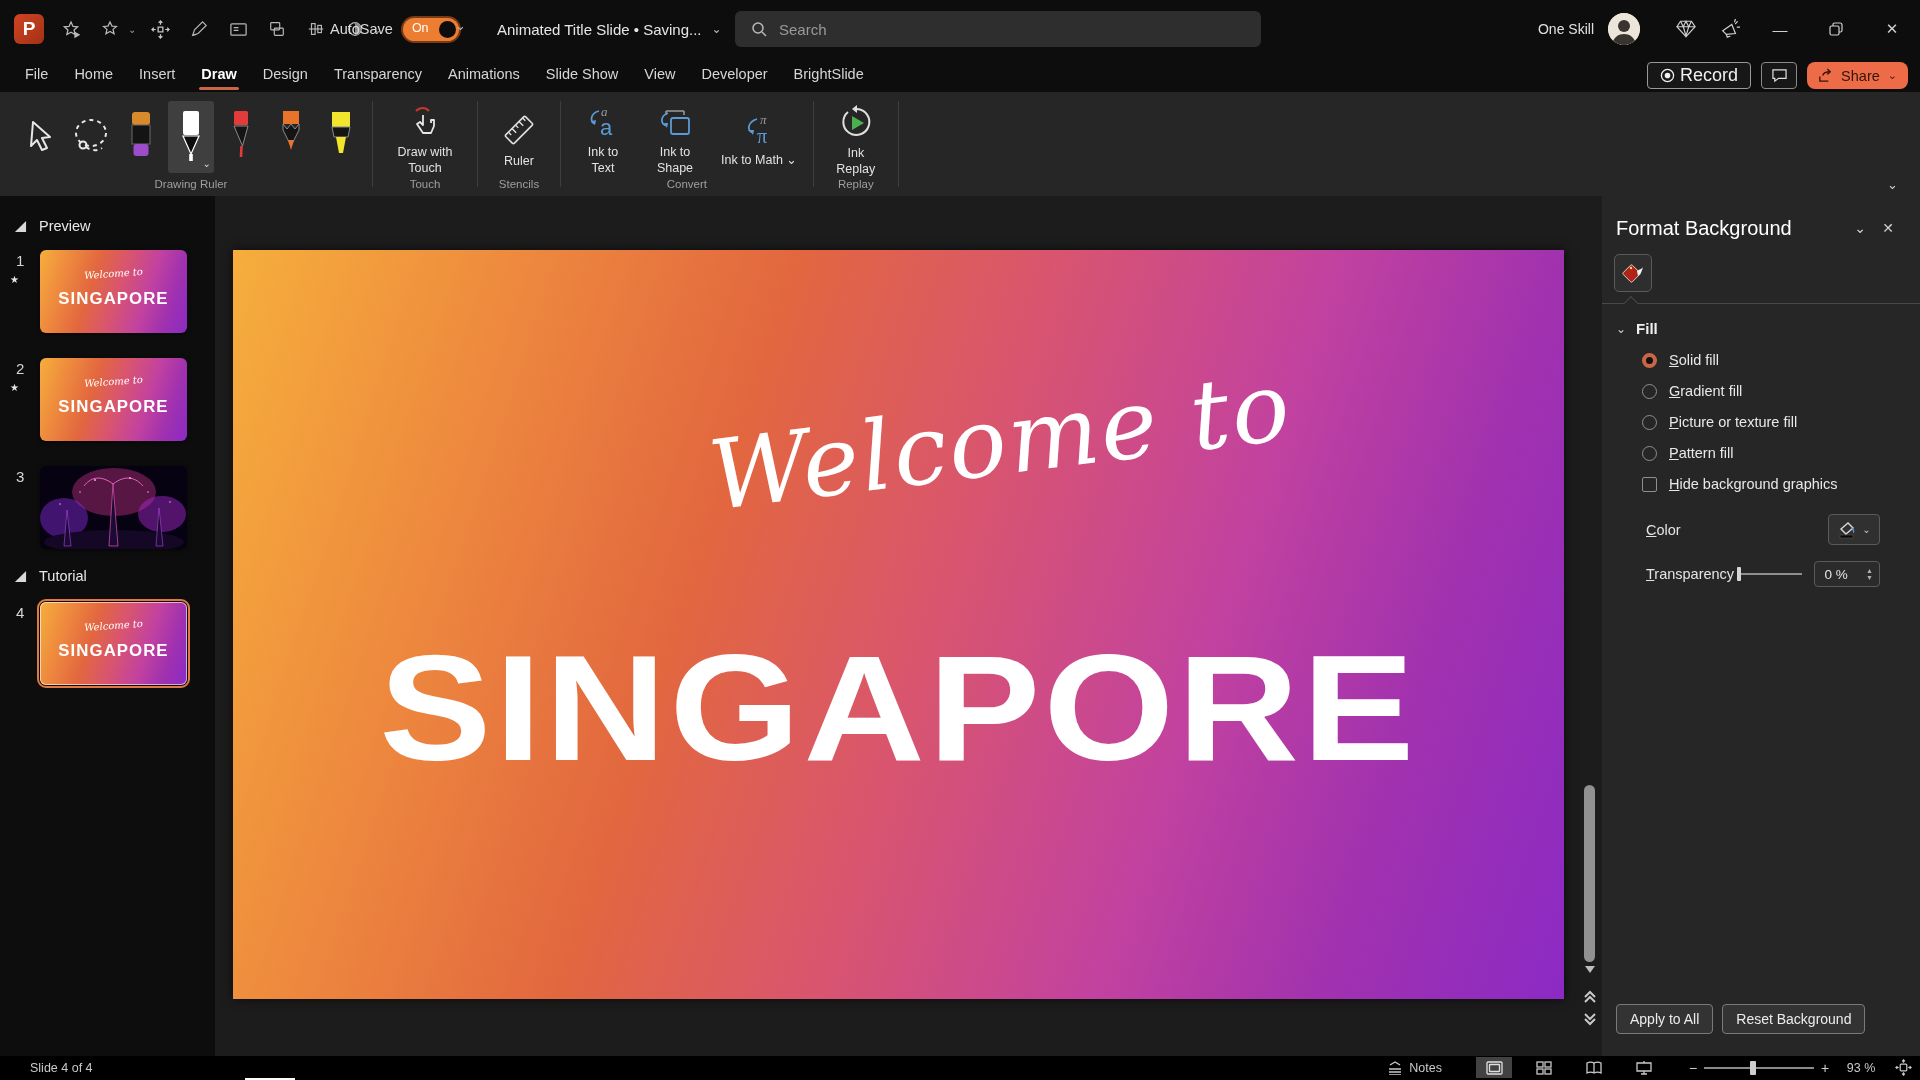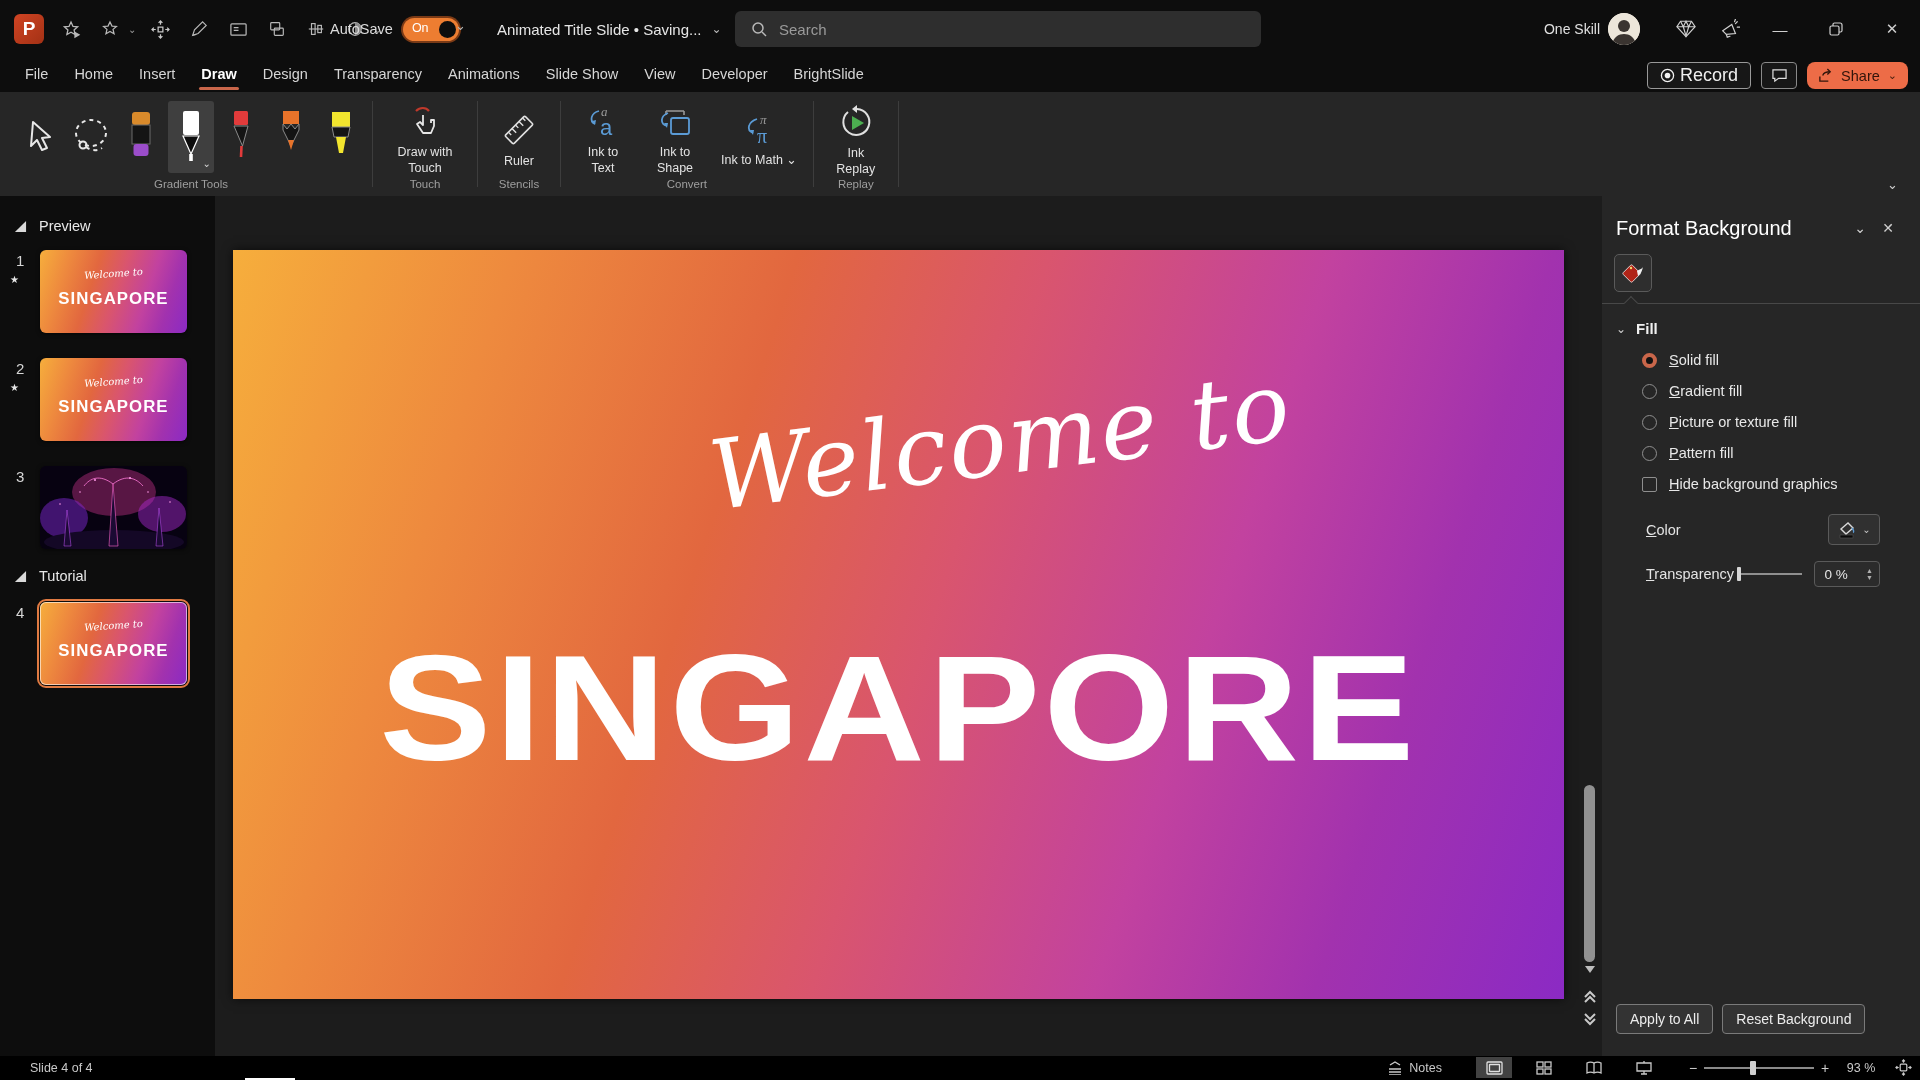--- a/index.html
+++ b/index.html
@@ -21,21 +21,21 @@
   .toggle .on { position:absolute; left:9px; top:3px; font-size:12.5px; color:#fff; }
   .toggle .knob { position:absolute; right:3px; top:3px; width:17px; height:17px; border-radius:50%; background:#0d0d0d; }
   .qat-more { position:absolute; left:455px; top:18px; color:#b5b5b5; font-size:13px; }
   .doc-title { position:absolute; left:497px; top:0; height:58px; display:flex; align-items:center; gap:10px; font-size:15px; color:#e6e6e6; }
   .doc-title .chev { color:#bdbdbd; font-size:12px; }
   .searchbox { position:absolute; left:735px; top:11px; width:526px; height:36px; background:#2e2e2e; border-radius:6px;
                display:flex; align-items:center; padding-left:16px; gap:12px; }
   .searchbox input { background:transparent; border:none; outline:none; color:#cfcfcf; font-size:15px; width:430px; font-family:"Liberation Sans",sans-serif; }
   .searchbox input::placeholder { color:#9a9a9a; }
   .tb-right { position:absolute; right:0; top:0; height:58px; display:flex; align-items:center; }
-  .username { font-size:14px; color:#e0e0e0; margin-right:8px; }
+  .username { font-size:14px; color:#e0e0e0; margin-right:14px; }
   .avatar { width:32px; height:32px; border-radius:50%; background:#ece6da; overflow:hidden; margin-right:24px; }
   .tb-icon { width:44px; height:58px; display:flex; align-items:center; justify-content:center; }
   .winbtn { width:56px; height:58px; display:flex; align-items:center; justify-content:center; color:#cfcfcf; font-size:15px; }
 
   
   #tabrow { position:absolute; left:0; top:58px; width:1920px; height:34px; background:#0d0d0d; display:flex; align-items:center; }
   .tab { padding:0 13px; height:34px; line-height:32px; font-size:14.5px; color:#d6d6d6; position:relative; }
   .tab:first-child { margin-left:12px; }
   .tab.active { color:#fff; font-weight:bold; }
   .tab.active::after { content:""; position:absolute; left:11px; right:11px; bottom:2px; height:3px; border-radius:2px; background:#C9664A; }
@@ -332,21 +332,21 @@
           </svg>
         </div>
         <div class="tool-tile">
           <svg width="28" height="52" viewBox="0 0 28 52">
             <path d="M5 1h18v15H5z" fill="#f2e52e"></path>
             <path d="M5 16h18l-2 10H7z" fill="#141414" stroke="#8a8a8a" stroke-width="1"></path>
             <polygon points="9,26 19,26 16,42 12,42" fill="#f2e52e"></polygon>
           </svg>
         </div>
       </div>
-      <div class="rlabel">Gradient Tools</div>
+      <div class="rlabel">Drawing Ruler</div>
     </div>
     <div class="rsep"></div>
 
     <div class="rgroup">
       <div class="rtools">
         <div class="big-btn">
           <svg width="34" height="34" viewBox="0 0 34 34" fill="none">
             <path d="M8 6c4-4 10-4 13 0" stroke="#c0392b" stroke-width="2.2" fill="none"></path>
             <path d="M15 10v10l-3-3-3 2 6 9h8l3-7v-6h-3v3" stroke="#e6e6e6" stroke-width="1.8" stroke-linejoin="round"></path>
           </svg>

